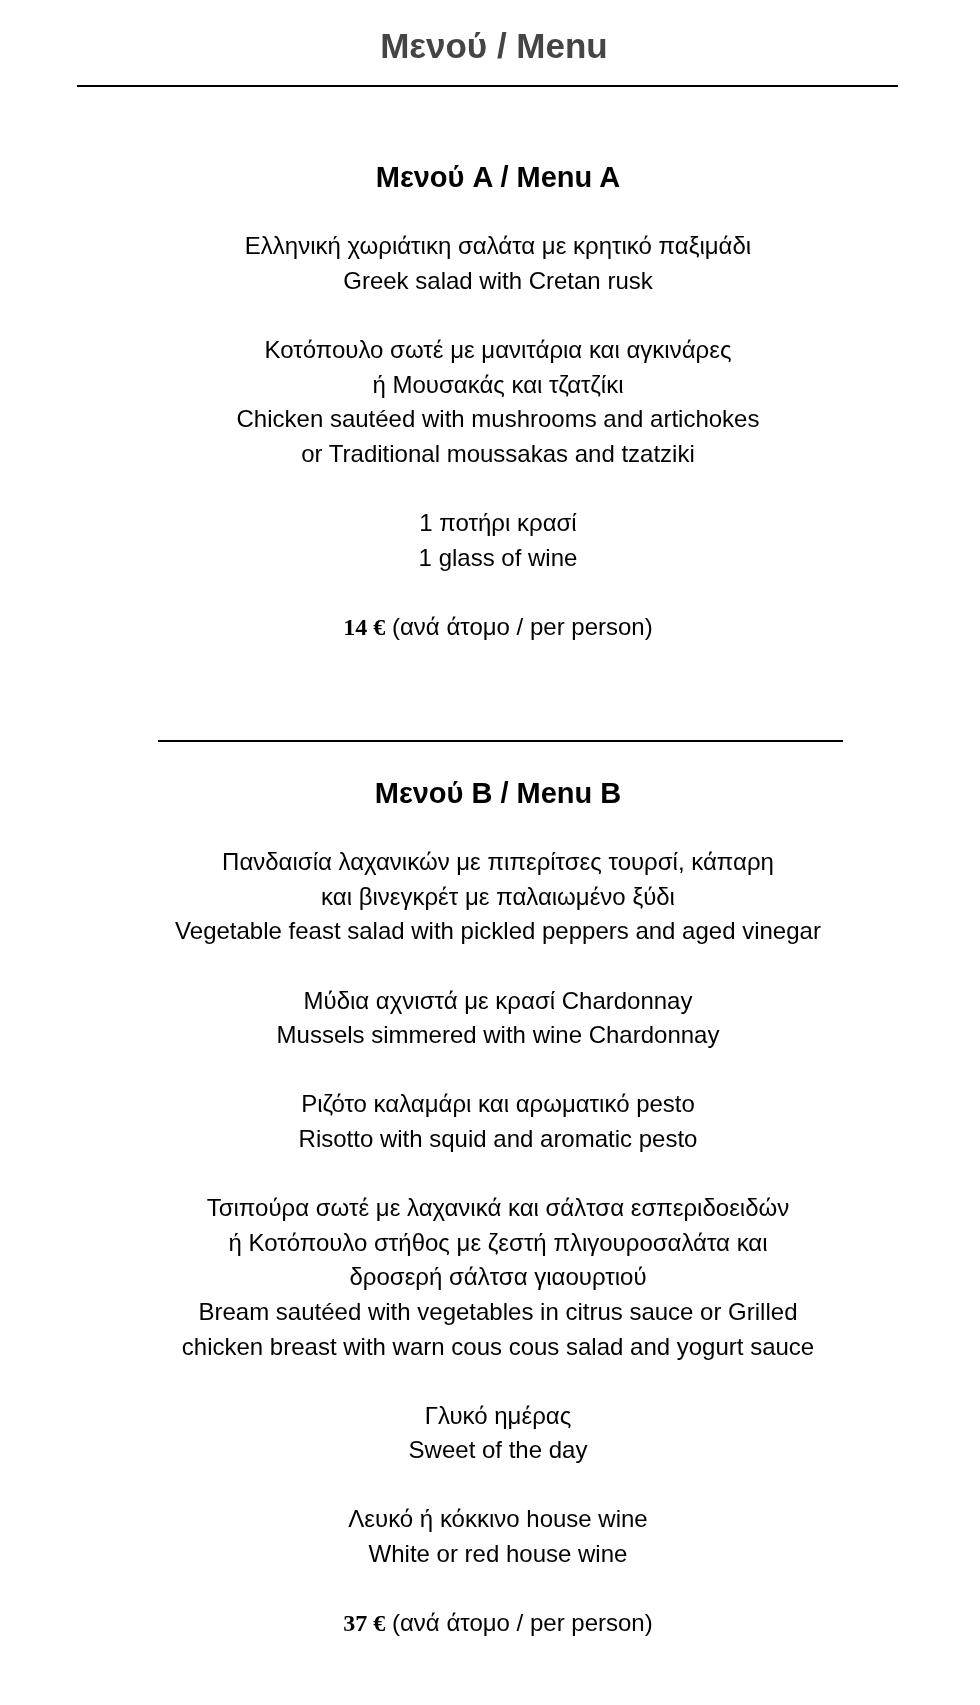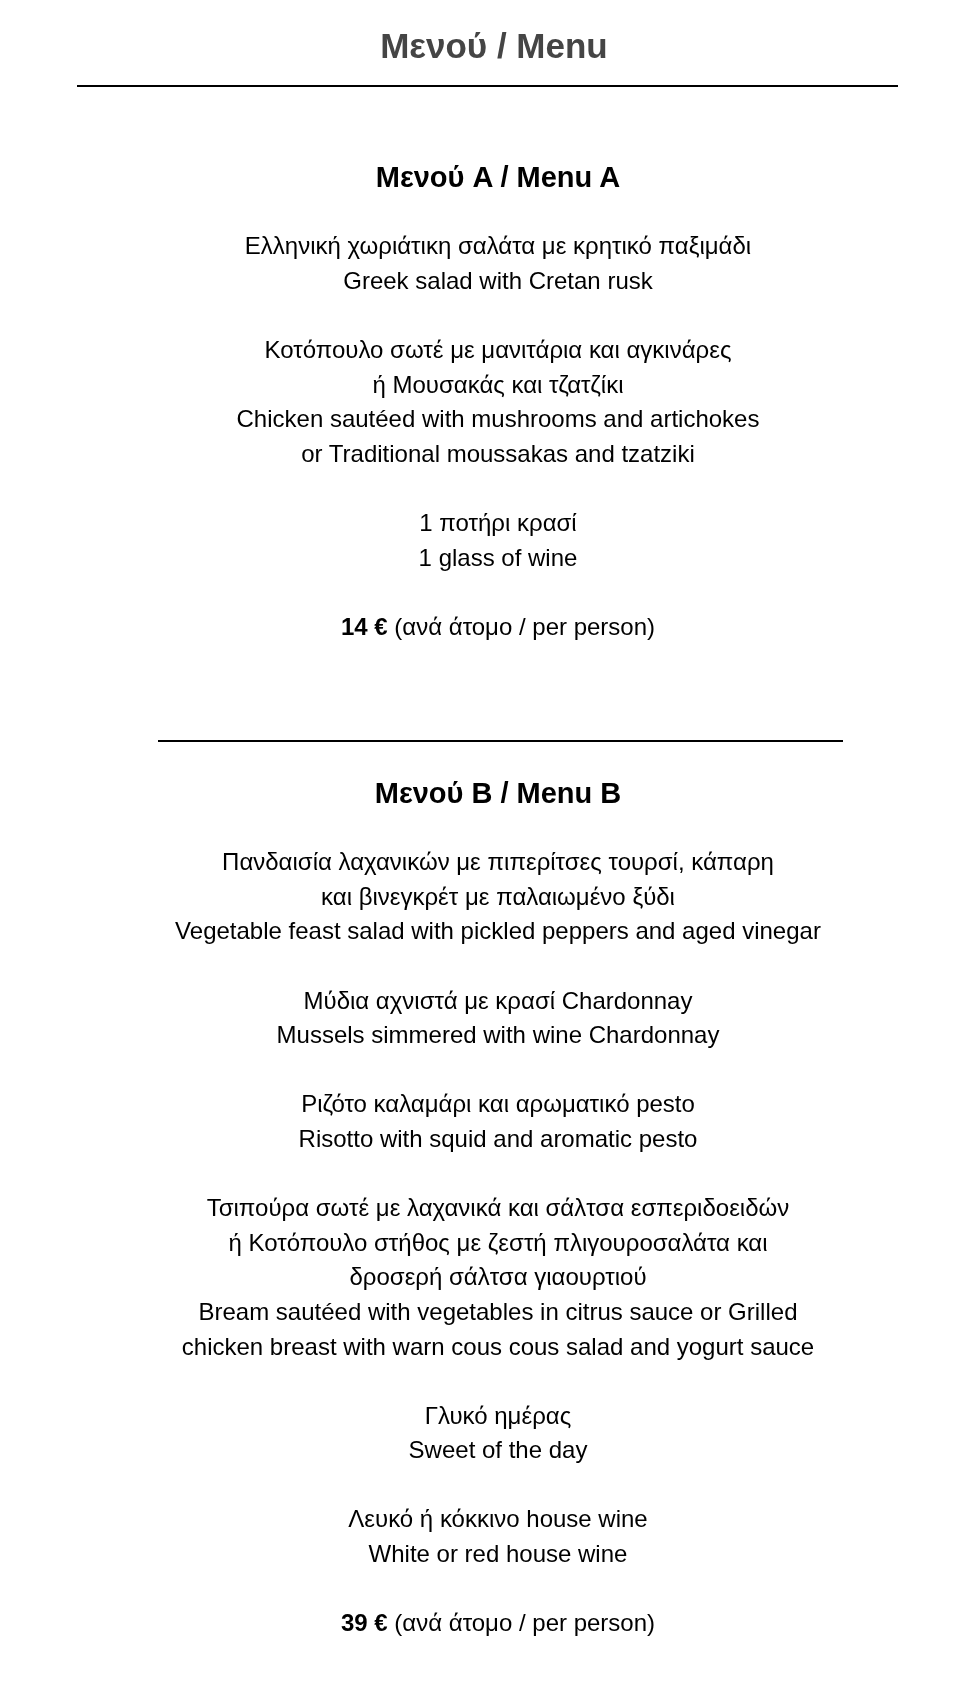--- a/index.html
+++ b/index.html
@@ -63,20 +63,21 @@
   }
   .line {
     display: block;
     white-space: nowrap;
   }
   .price-line {
     white-space: nowrap;
   }
   .price-amount {
     font-weight: bold;
+    font-family: Liberation Serif, serif;
   }
 </style>
 </head>
 <body>
 
 <h1 class="page-title">Μενού / Menu</h1>
 <div class="rule rule-top"></div>
 
 <section class="menu-block menu-a">
   <h2 class="menu-heading">Μενού A / Menu A</h2>
@@ -136,15 +137,15 @@
     <span class="line">Γλυκό ημέρας</span>
     <span class="line">Sweet of the day</span>
   </div>
 
   <div class="course">
     <span class="line">Λευκό ή κόκκινο house wine</span>
     <span class="line">White or red house wine</span>
   </div>
 
   <div class="price-line">
-    <span class="price-amount">39 €</span><span class="price-note"> (ανά άτομο / per person)</span>
+    <span class="price-amount">37 €</span><span class="price-note"> (ανά άτομο / per person)</span>
   </div>
 </section>
 
 </body></html>

